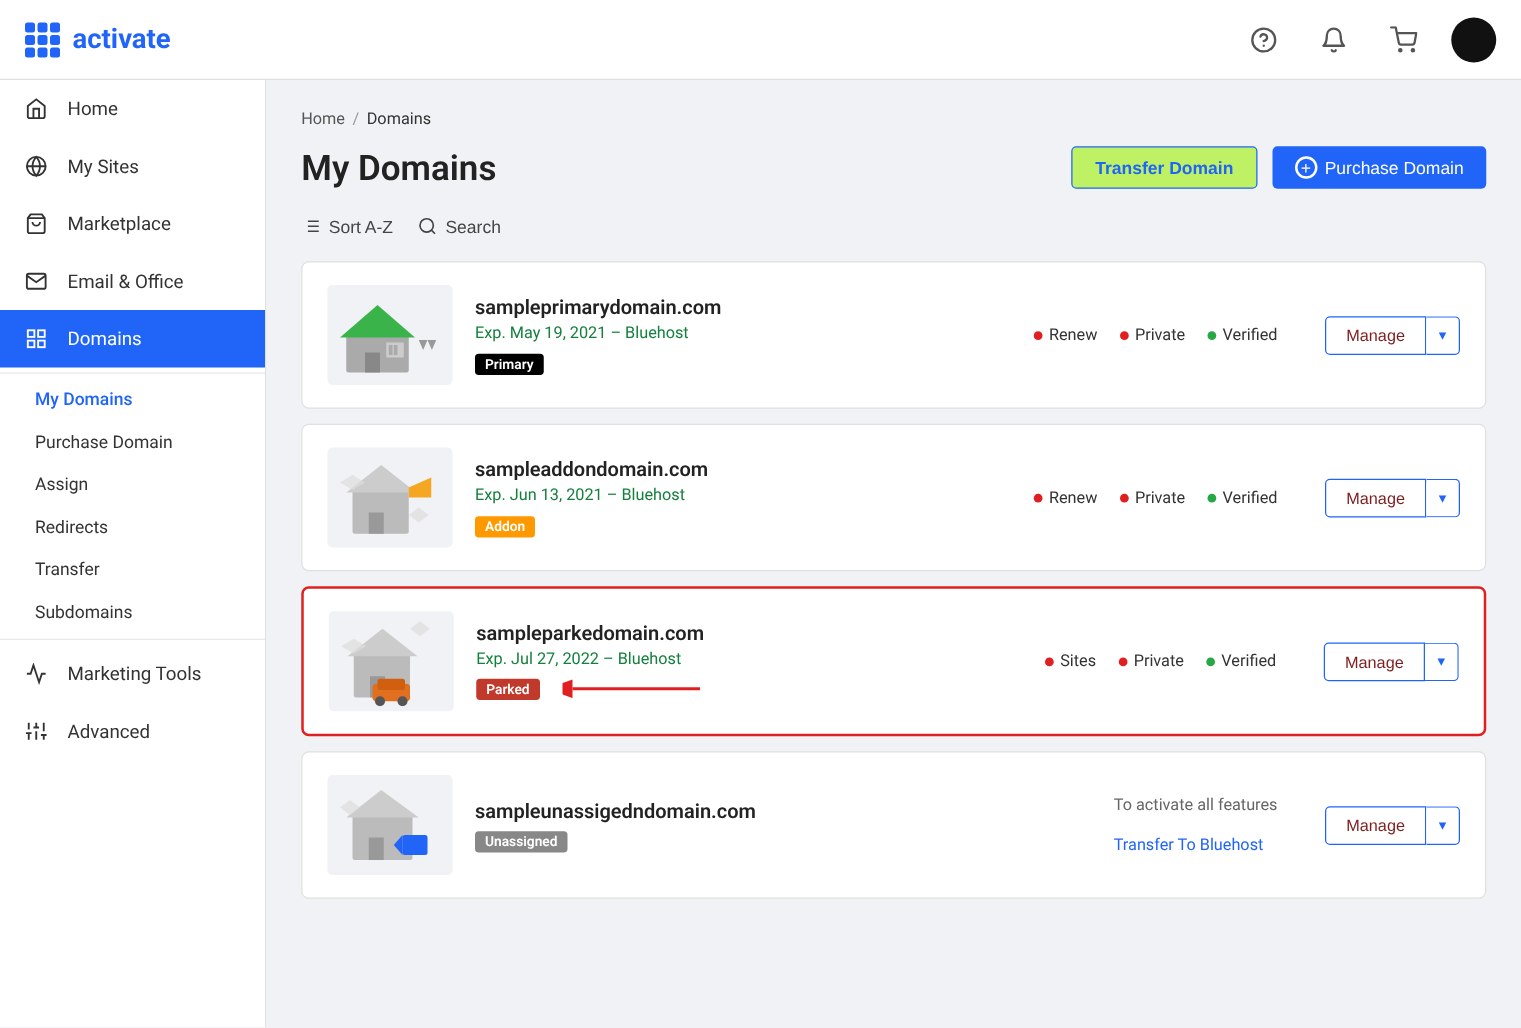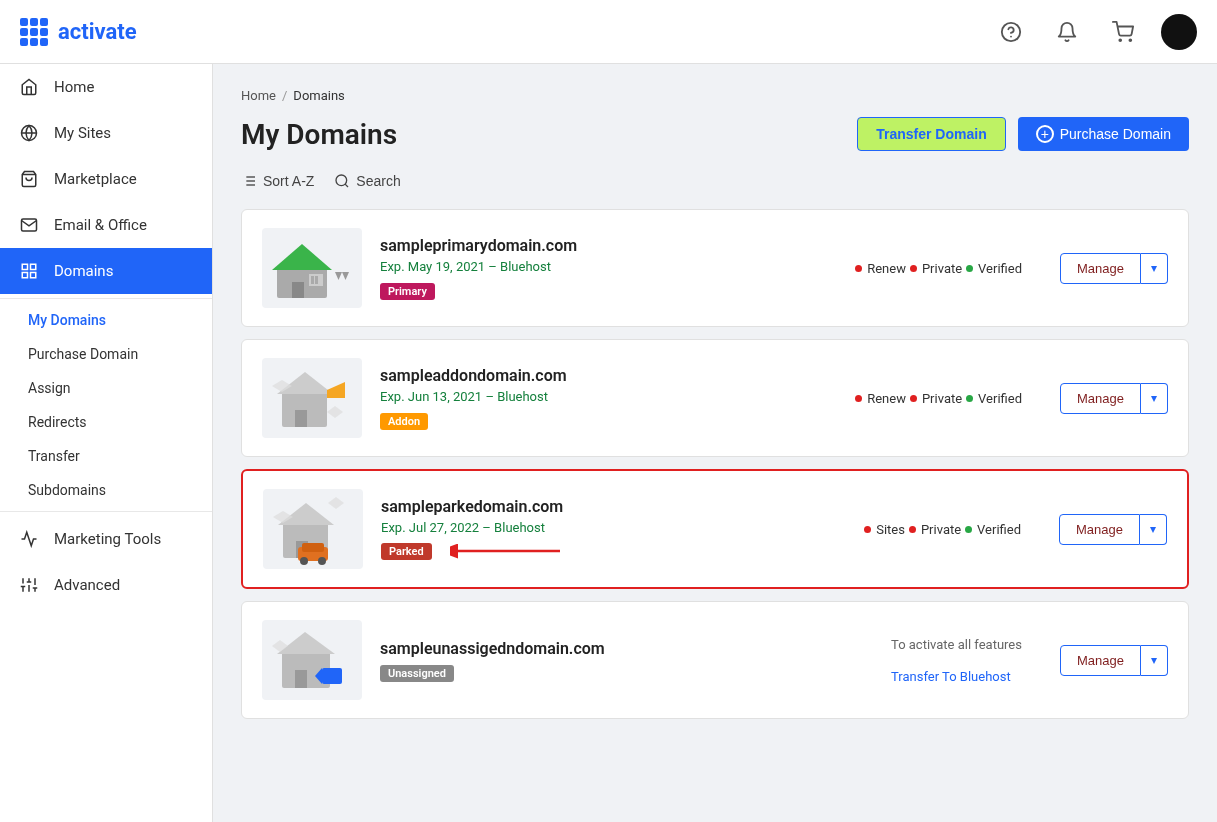--- a/index.html
+++ b/index.html
@@ -241,29 +241,29 @@
       margin-bottom: 6px;
     }
     .badge {
       display: inline-block;
       padding: 2px 8px;
       border-radius: 3px;
       font-size: 11px;
       font-weight: 600;
       color: #fff;
     }
-    .badge-primary { background: #be185d; }
+    .badge-primary { background: #000000; }
     .badge-addon { background: #ff9900; color: #fff; }
     .badge-parked { background: #c0392b; }
     .badge-unassigned { background: #888; }
 
     .domain-stats {
       display: flex;
       align-items: center;
-      gap: 4px;
+      gap: 18px;
       flex-shrink: 0;
       margin-right: 20px;
     }
     .stat-item {
       display: flex;
       align-items: center;
       gap: 5px;
       font-size: 13px;
       color: #333;
     }

